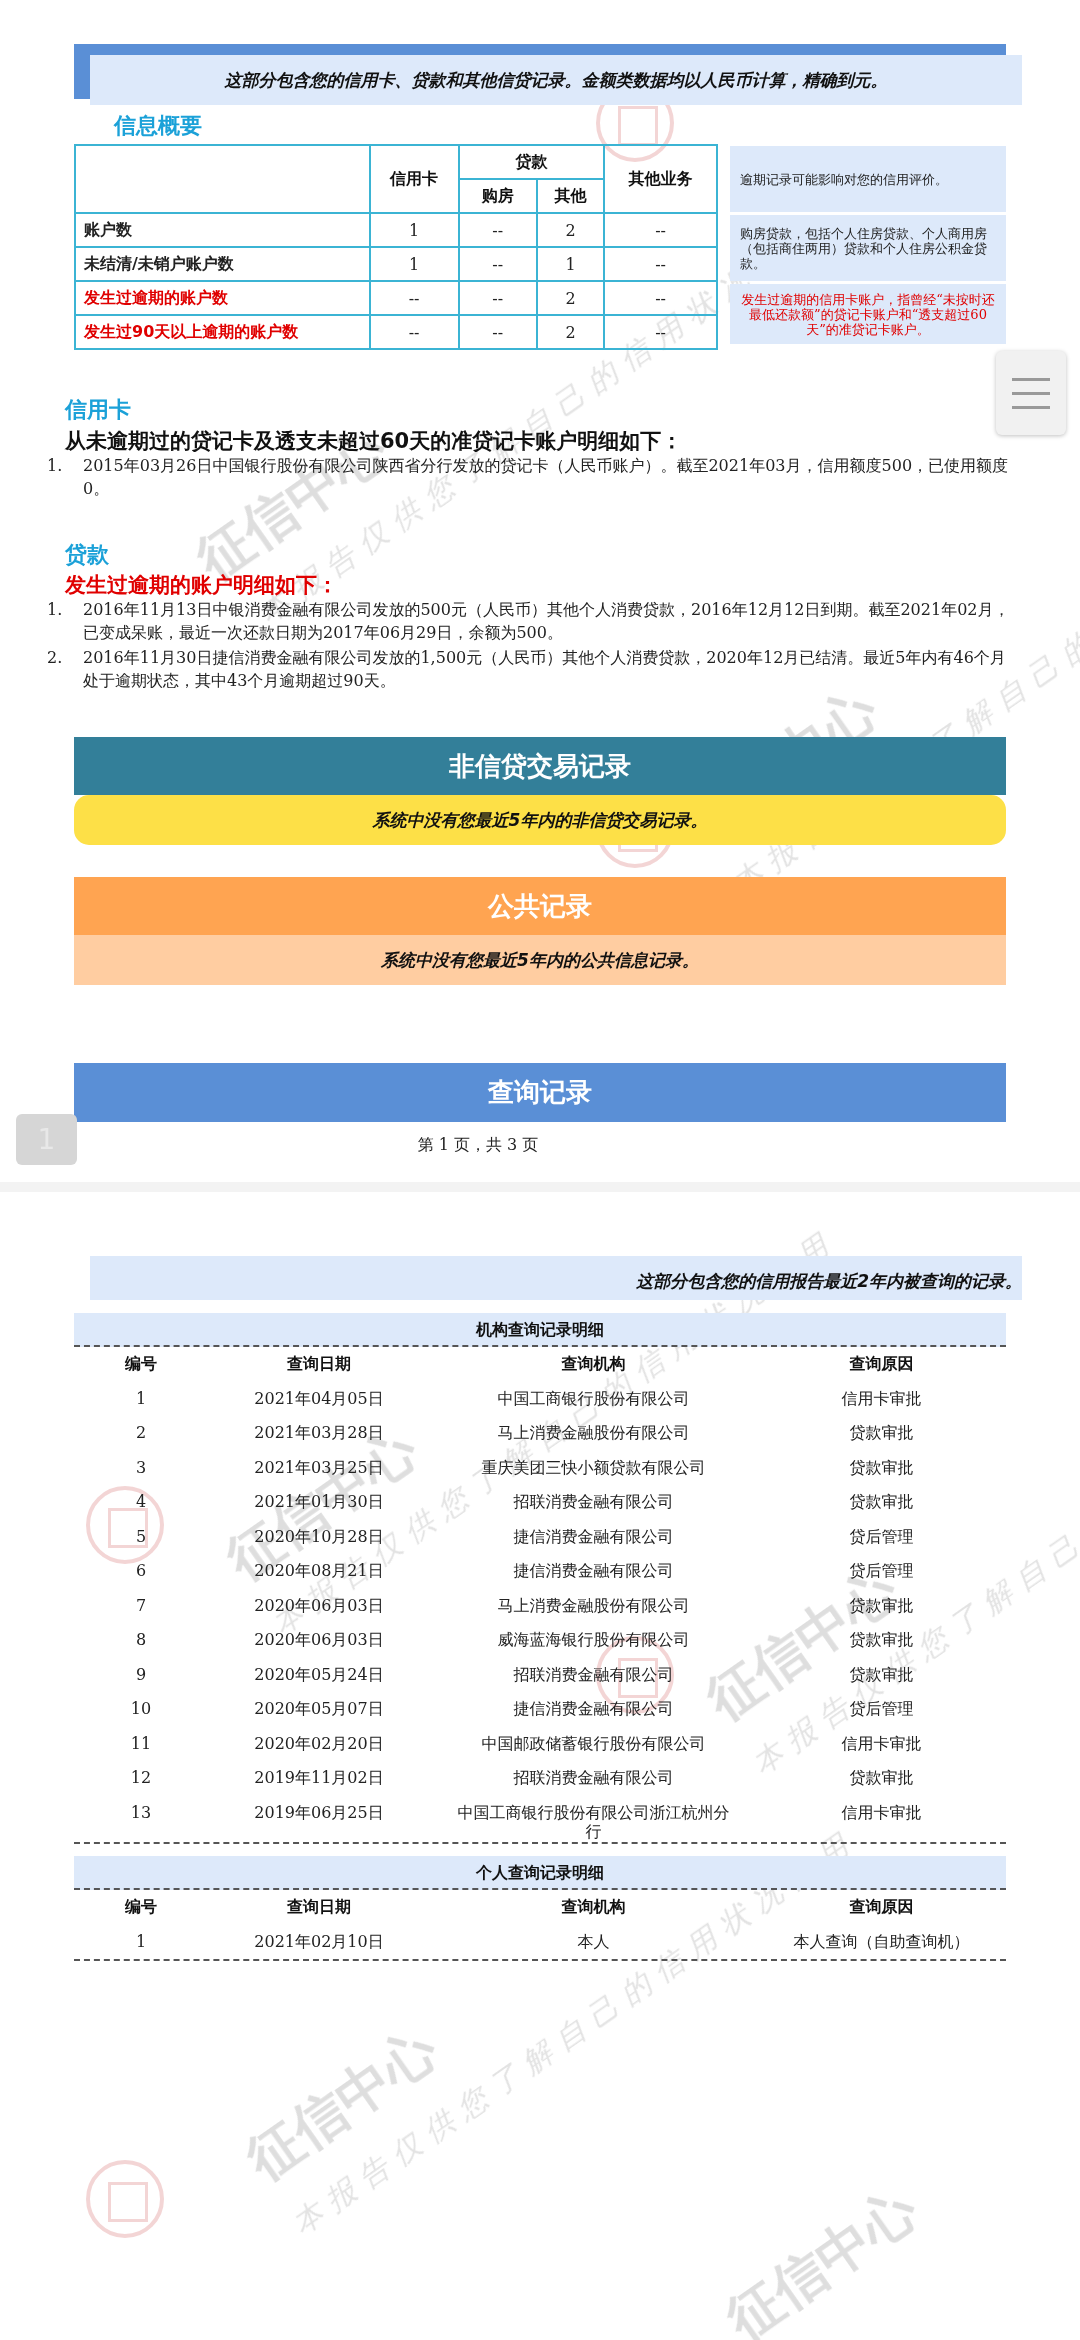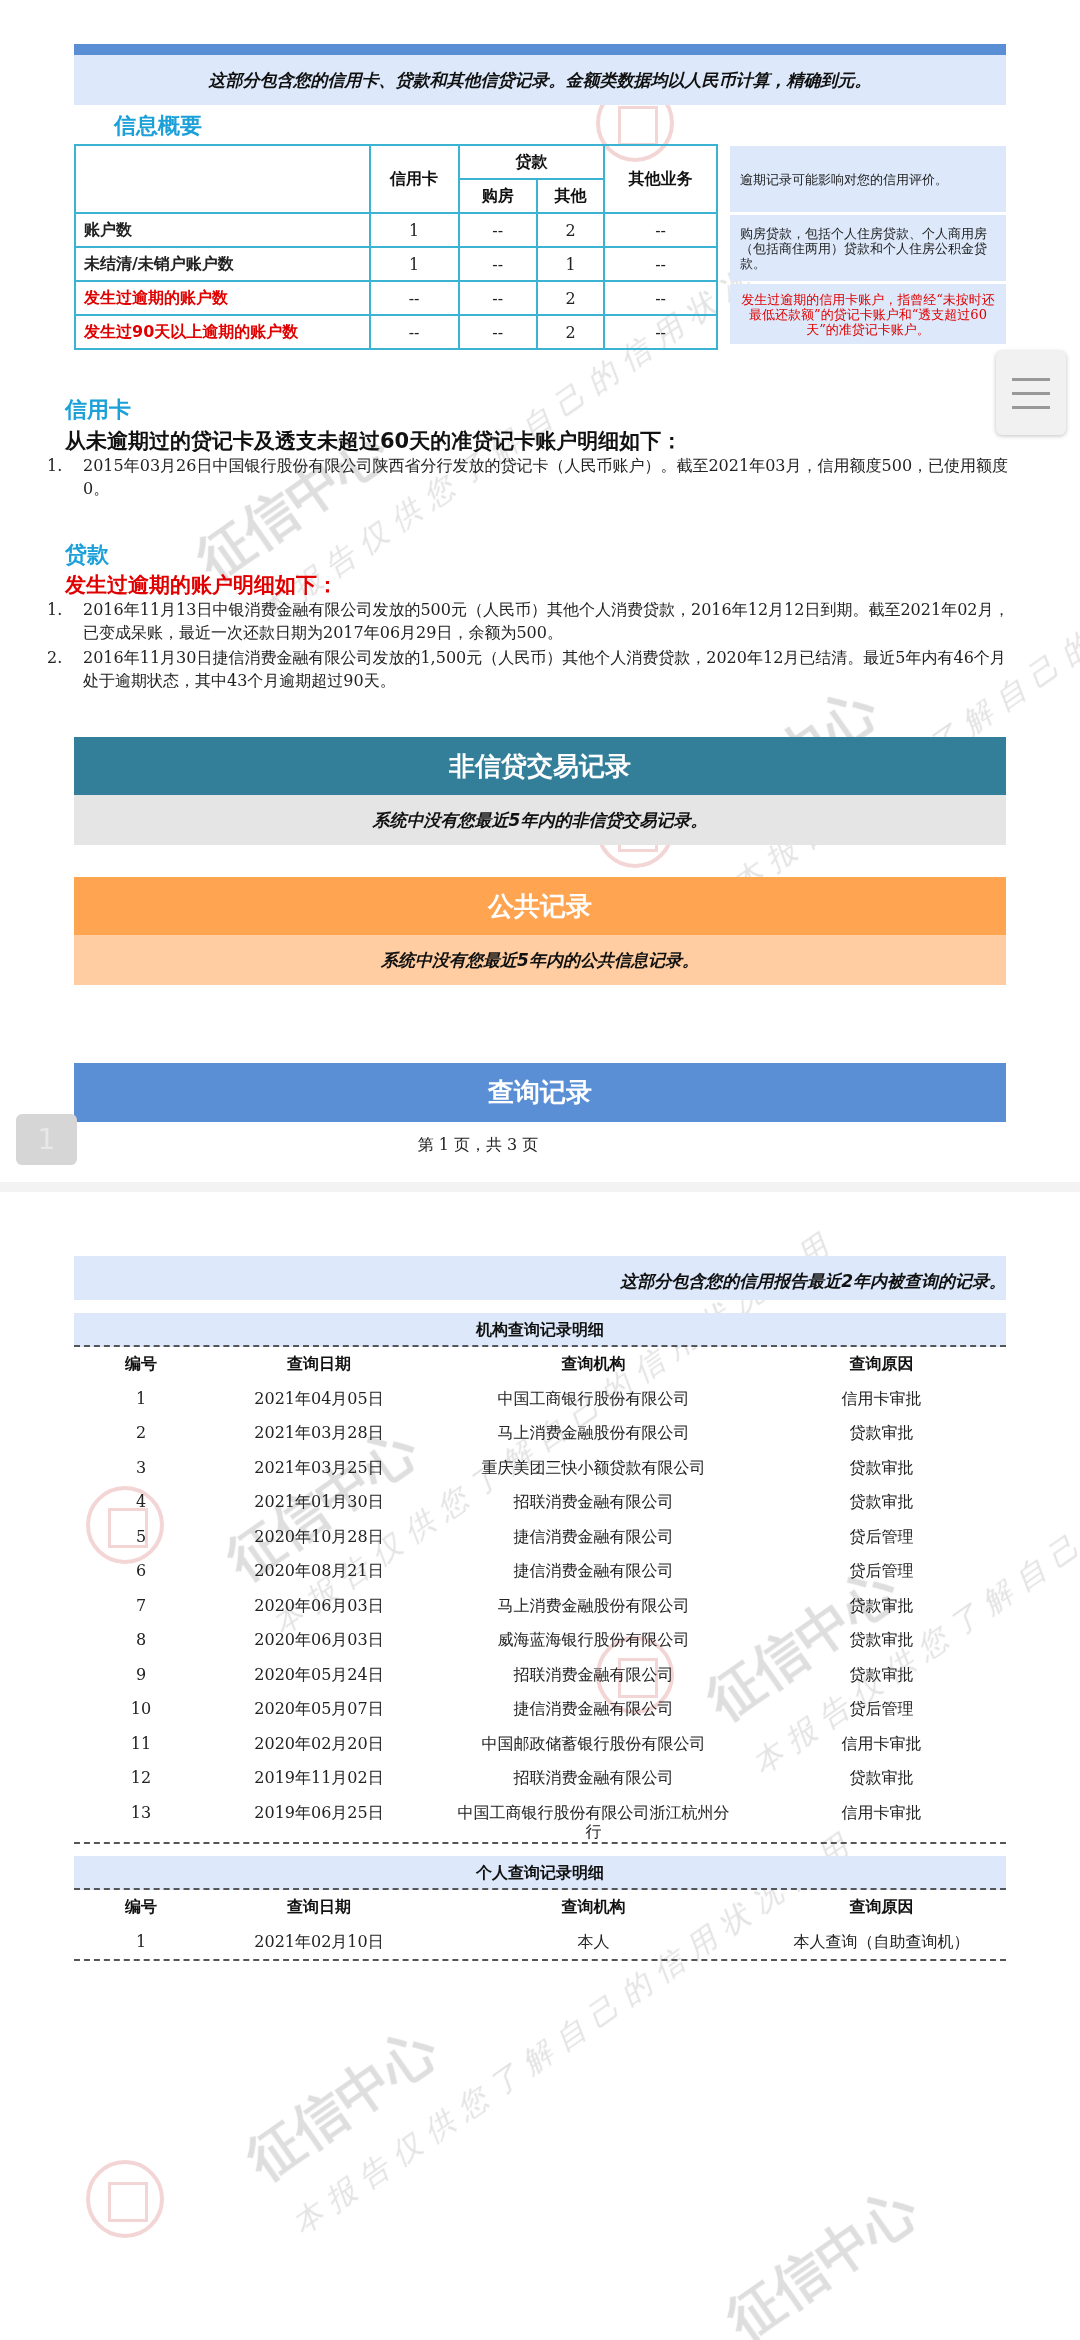--- a/index.html
+++ b/index.html
@@ -10,22 +10,22 @@
   .wm-seal { width: 78px; height: 78px; border-radius: 50%; border: 4px solid #d88; position: absolute; }
   .wm-seal::before { content: ""; position: absolute; left: 18px; top: 18px; width: 34px; height: 34px; border: 3px solid #d88; }
   .wm-text { position: absolute; color: #888; font-family: "DejaVu Serif", serif; font-size: 54px; font-weight: bold; white-space: nowrap; }
   .wm-sub { position: absolute; color: #999; font-size: 30px; font-style: italic; white-space: nowrap; letter-spacing: 10px; }
 
   .band { position: absolute; left: 74px; width: 932px; color: #fff; text-align: center; font-family: "DejaVu Sans", sans-serif; font-weight: bold; }
   .band-blue { background: #5a8fd6; margin-top: 44px; }
   .band-teal { background: #337f99; }
   .band-orange { background: #ffa451; }
   .sub { position: absolute; left: 74px; width: 932px; text-align: center; font-family: "DejaVu Sans", sans-serif; font-weight: bold; font-style: italic; font-size: 17px; color: #111; }
-  .sub-blue { background: #dde9fa; }
-  .sub-teal { background: #e5e5e5; }
+  .sub-blue { background: #dde9fa; margin-left: 16px; }
+  .sub-teal { background: #fde047; border-radius: 15px; }
   .sub-orange { background: #ffcda1; }
 
   .section-title { position: absolute; color: #1ba1d8; font-family: "DejaVu Sans", sans-serif; font-weight: bold; font-size: 22px; }
   .subhead { position: absolute; left: 65px; font-family: "DejaVu Sans", sans-serif; font-weight: bold; font-size: 21px; color: #111; }
   .subhead.red { color: #e00000; }
   .para { position: absolute; left: 65px; width: 950px; font-size: 16px; line-height: 23px; color: #222; }
   .para .num { display: inline-block; width: 18px; }
   .para .txt { display: inline; }
   .para .indent { padding-left: 18px; text-indent: -18px; }
 

